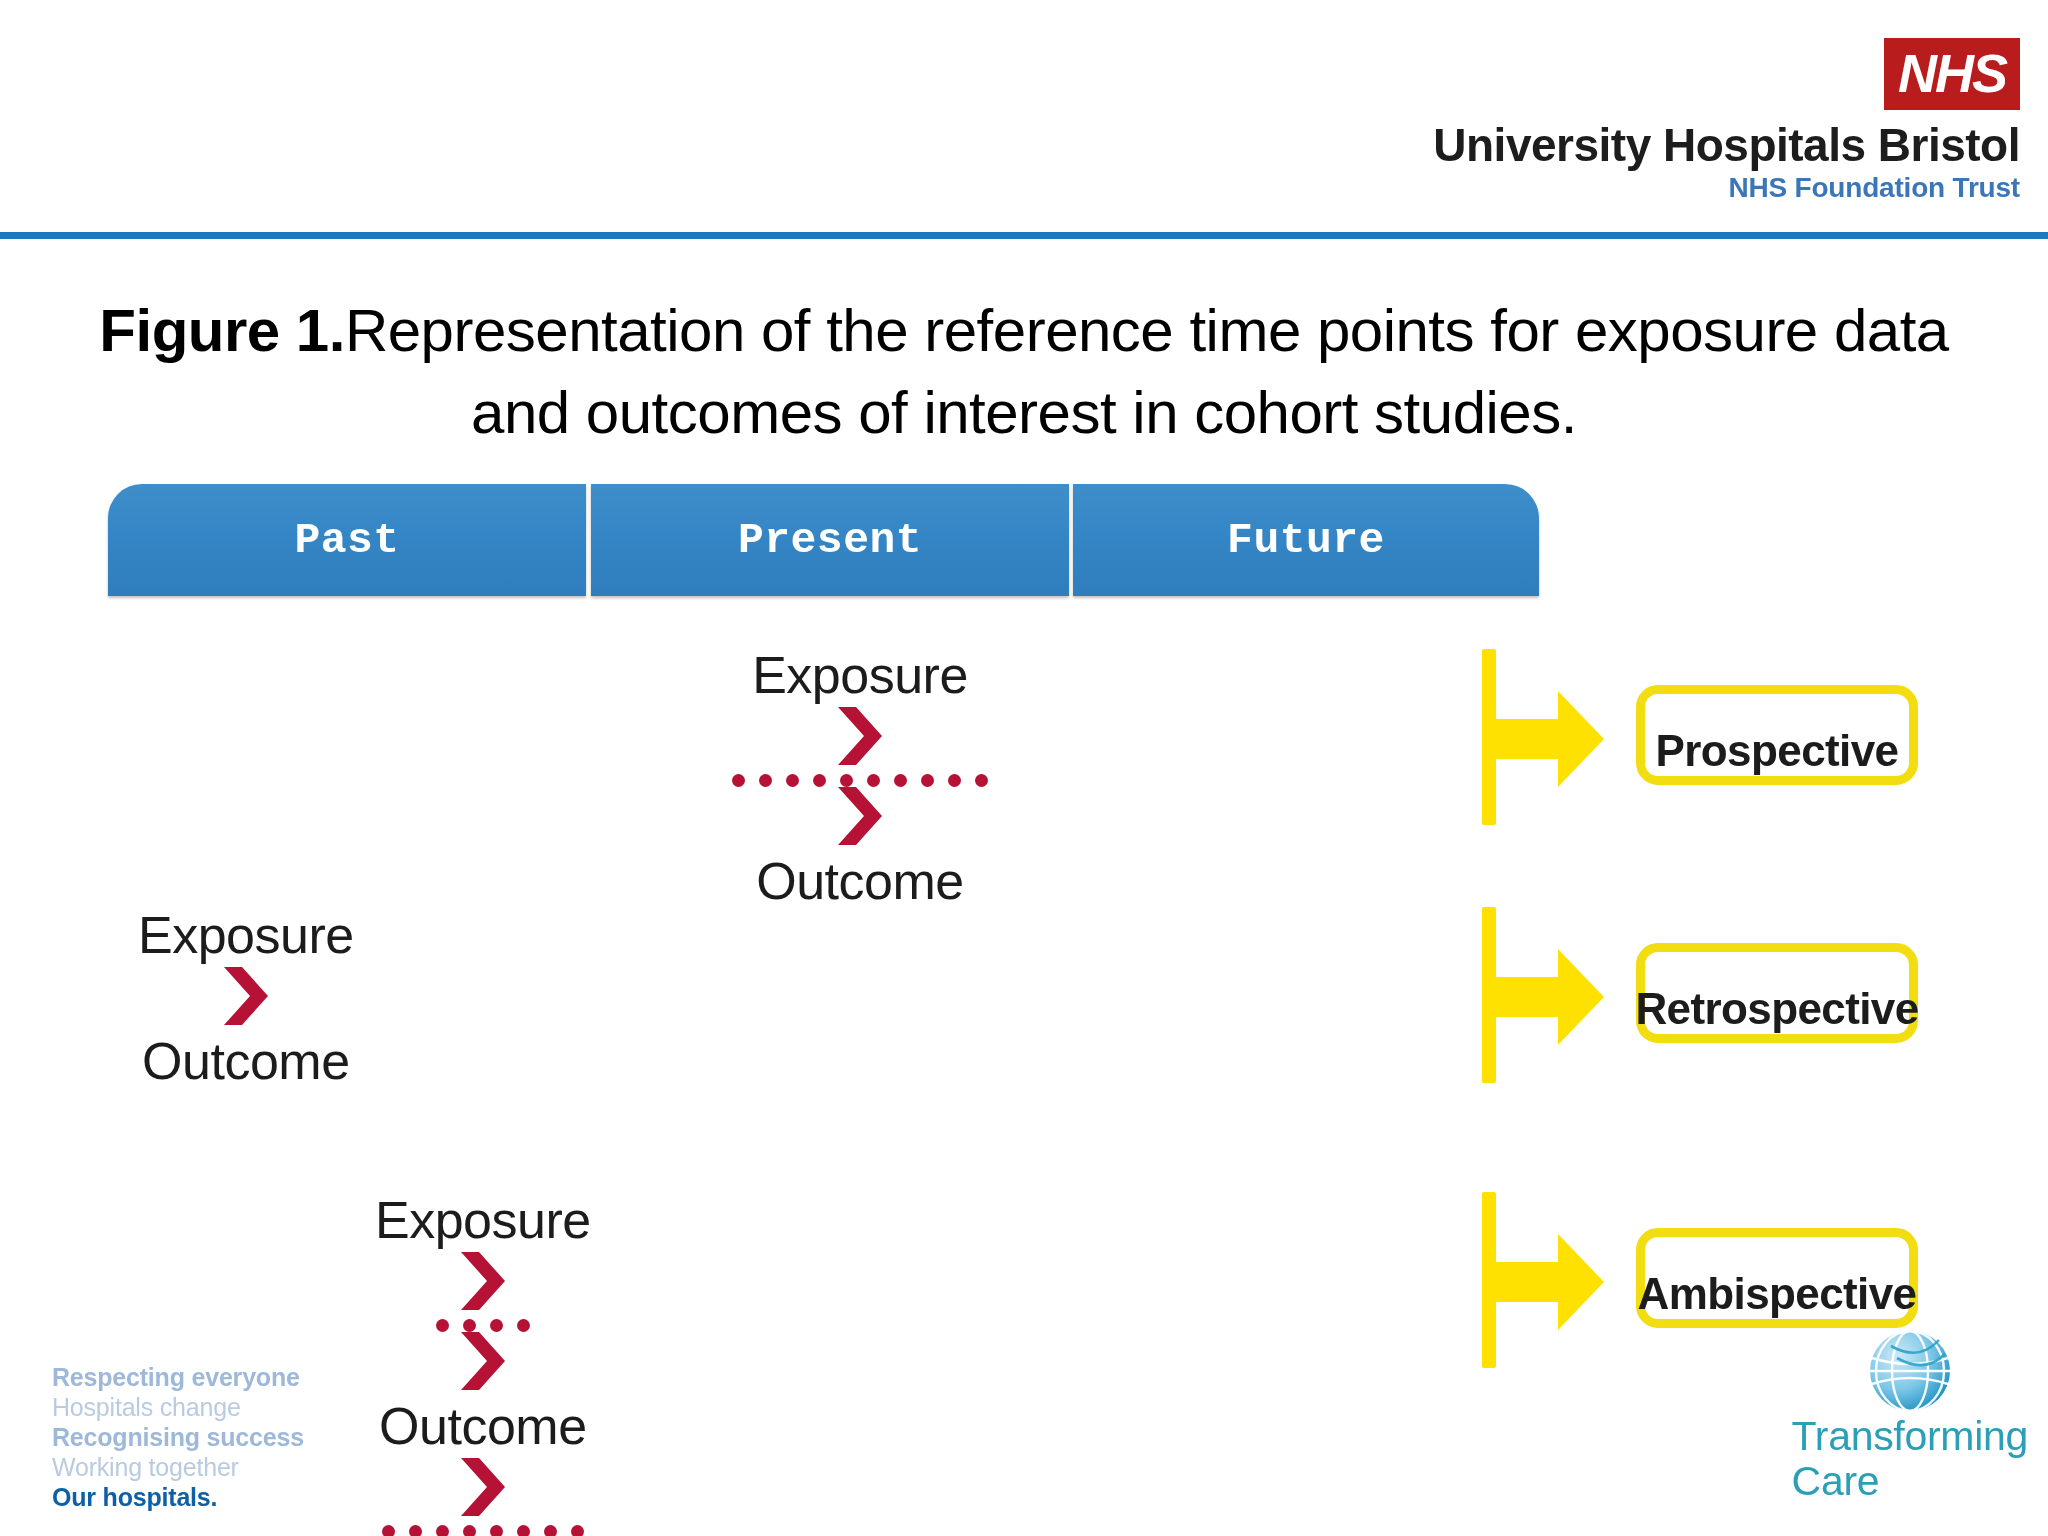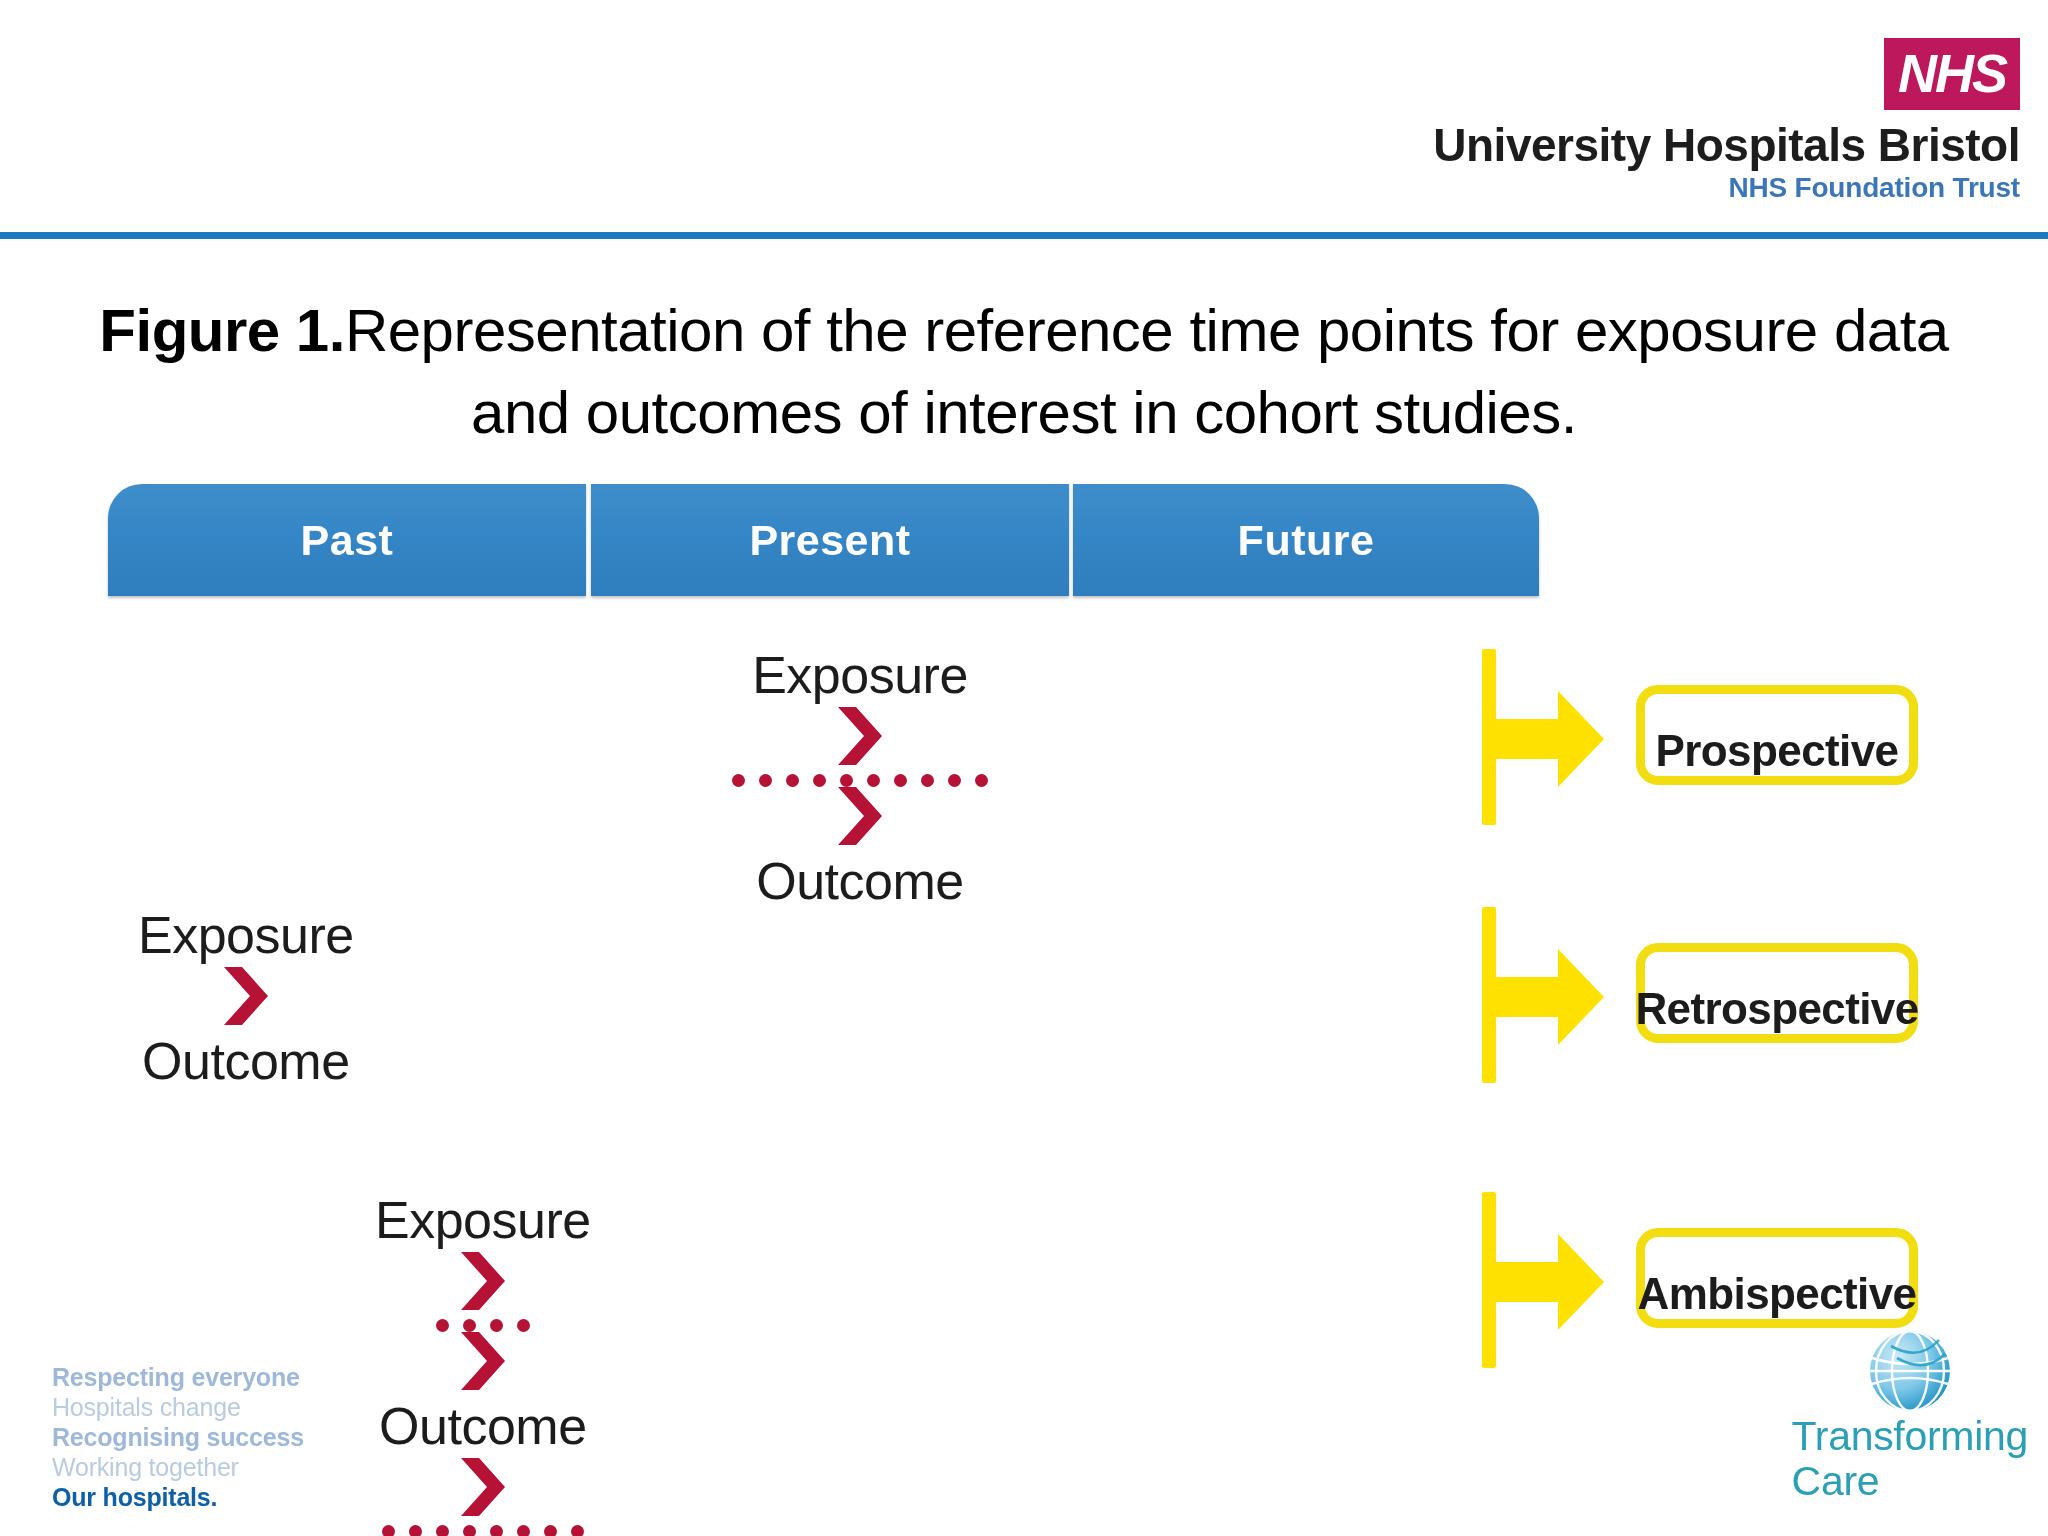--- a/index.html
+++ b/index.html
@@ -15,21 +15,21 @@
   #nhs-header{
     position:absolute; top:0; left:0; width:2048px; height:236px;
     background:#ffffff;
   }
   #nhs-logo-group{
     position:absolute; right:28px; top:38px;
     text-align:right;
   }
   #nhs-box{
     display:inline-block;
-    background:#be185d;
+    background:#b91c1c;
     color:#ffffff;
     font-weight:bold;
     font-style:italic;
     font-size:54px;
     line-height:54px;
     letter-spacing:-2px;
     padding:8px 14px 10px 14px;
     font-family:"Liberation Sans", sans-serif;
   }
   #nhs-trust-name{
@@ -83,20 +83,21 @@
     height:112px;
     background:linear-gradient(180deg,#3f8ecb 0%, #3586c6 45%, #2f7dbd 100%);
     color:#ffffff;
     font-size:43px;
     font-weight:bold;
     display:flex;
     align-items:center;
     justify-content:center;
     box-shadow:0 2px 3px rgba(0,0,0,0.25);
     letter-spacing:0.5px;
+    font-family:Liberation Mono, monospace;
   }
   #tl-past{ left:108px; width:478px; border-top-left-radius:34px; }
   #tl-present{ left:591px; width:478px; }
   #tl-future{ left:1073px; width:466px; border-top-right-radius:34px; }
 
   
   .flow-row{ position:absolute; left:0; width:2048px; height:130px; }
   #row-prospective{ top:175px; }
   #row-retrospective{ top:435px; }
   #row-ambispective{ top:720px; }

